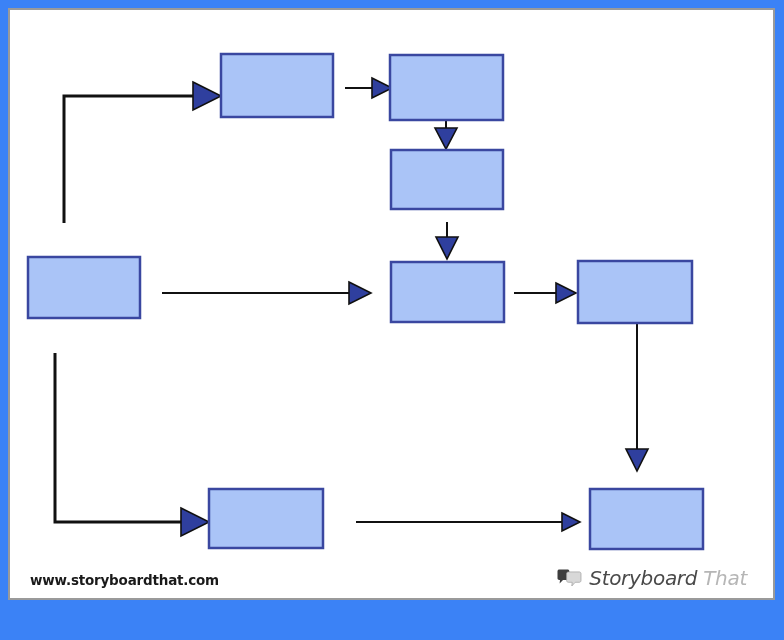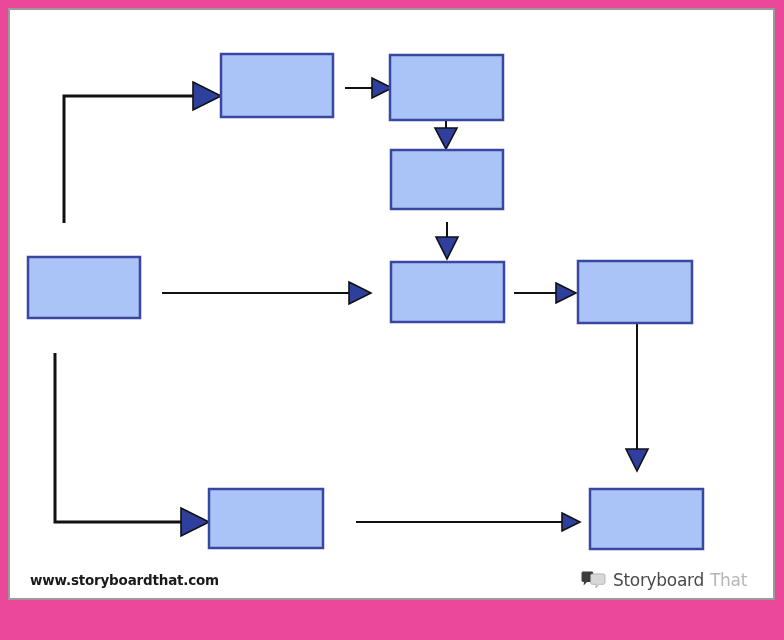--- a/index.html
+++ b/index.html
@@ -91,31 +91,32 @@
   }
 
   #brand-bubbles {
     display: block;
     width: 26px;
     height: 19px;
   }
 
   .brand-text {
     font-family: "DejaVu Sans", sans-serif;
-    font-size: 17px;
+    font-size: 20px;
     letter-spacing: -0.3px;
+    font-style: italic;
   }
 
   .brand-text.dark { color: #4a4a4a; }
   .brand-text.light { color: #b6b6b6; }
 </style>
 </head>
 <body>
 
-<div id="root" style="background: #ec4899;">
+<div id="root" style="background: #3b82f6;">
 
   <div id="canvas" style="background: rgb(255, 255, 255); border-color: rgb(154, 154, 154);">
 
     <svg id="diagram" viewBox="0 0 763 588" preserveAspectRatio="none">
 
       <g>
         <path class="connector-line thick" stroke="#111111" d="M 54 213 L 54 86 L 186 86"></path>
         <polygon class="arrow-head" fill="#2f3f9e" stroke="#111111" points="183,72 211,86 183,100"></polygon>
       </g>
 

